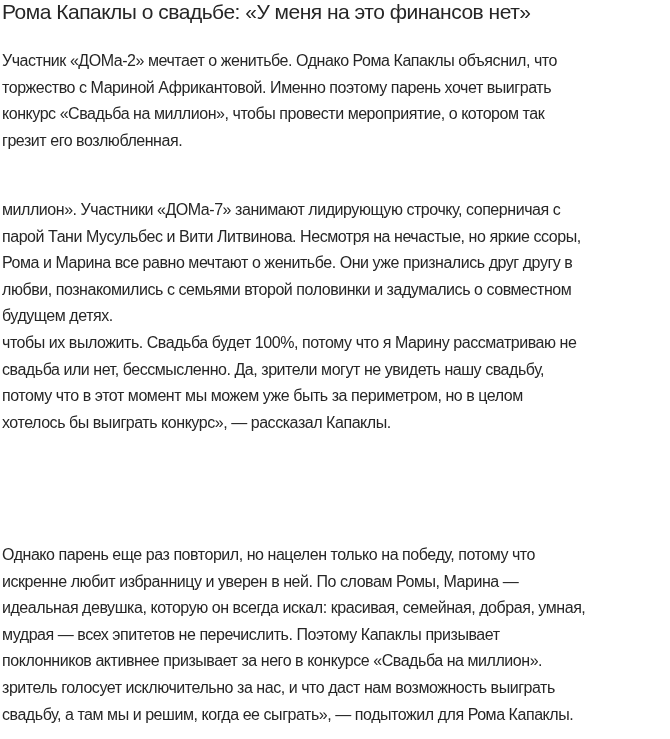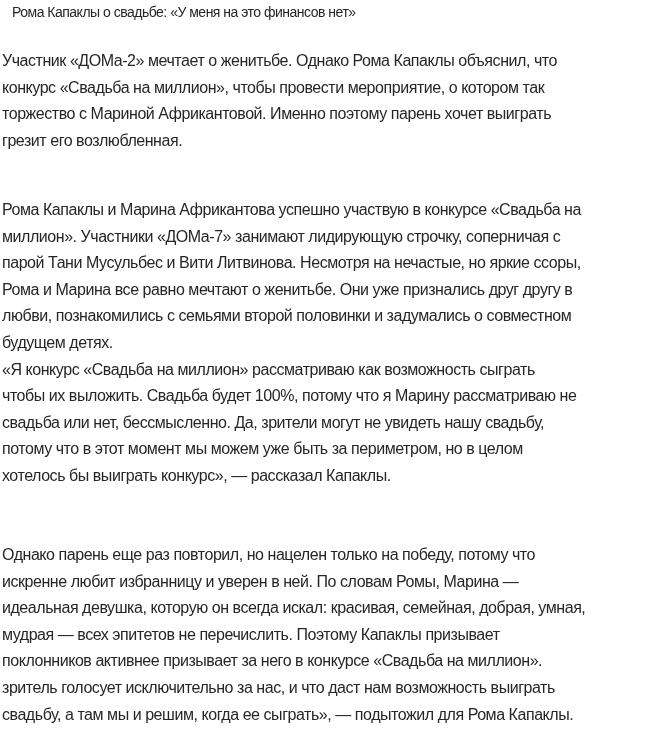--- a/index.html
+++ b/index.html
@@ -3,52 +3,50 @@
 <meta charset="utf-8">
 <style>
   html, body { margin: 0; padding: 0; background: #ffffff; }
   body {
     width: 670px; height: 739px; overflow: hidden;
     font-family: "Liberation Sans", "DejaVu Sans", sans-serif;
     color: #262626;
   }
   .article { position: relative; padding: 0 0 0 2px; }
   .title {
-    position: absolute; left: 12px; top: 0px;
-    font-size: 14px; line-height: 24px; letter-spacing: -0.5px;
+    position: absolute; left: 2px; top: 0px;
+    font-size: 21px; line-height: 24px; letter-spacing: -0.5px;
     white-space: nowrap;
   }
   .para {
     position: absolute; left: 2px; width: 668px;
     font-size: 16px; line-height: 26.6px; letter-spacing: -0.45px;
     margin: 0;
   }
   .line { display: block; white-space: nowrap; }
 </style>
 </head>
 <body>
 
 <div class="article">
   <div class="title">Рома Капаклы о свадьбе: «У меня на это финансов нет»</div>
 
   <p class="para" style="top:48px">
     <span class="line">Участник «ДОМа-2» мечтает о женитьбе. Однако Рома Капаклы объяснил, что</span>
+    <span class="line">торжество с Мариной Африкантовой. Именно поэтому парень хочет выиграть</span>
     <span class="line">конкурс «Свадьба на миллион», чтобы провести мероприятие, о котором так</span>
-    <span class="line">торжество с Мариной Африкантовой. Именно поэтому парень хочет выиграть</span>
     <span class="line">грезит его возлюбленная.</span>
   </p>
 
   <p class="para" style="top:197px">
-    <span class="line">Рома Капаклы и Марина Африкантова успешно участвую в конкурсе «Свадьба на</span>
     <span class="line">миллион». Участники «ДОМа-7» занимают лидирующую строчку, соперничая с</span>
     <span class="line">парой Тани Мусульбес и Вити Литвинова. Несмотря на нечастые, но яркие ссоры,</span>
     <span class="line">Рома и Марина все равно мечтают о женитьбе. Они уже признались друг другу в</span>
     <span class="line">любви, познакомились с семьями второй половинки и задумались о совместном</span>
     <span class="line">будущем детях.</span>
-    <span class="line">«Я конкурс «Свадьба на миллион» рассматриваю как возможность сыграть</span>
     <span class="line">чтобы их выложить. Свадьба будет 100%, потому что я Марину рассматриваю не</span>
     <span class="line">свадьба или нет, бессмысленно. Да, зрители могут не увидеть нашу свадьбу,</span>
     <span class="line">потому что в этот момент мы можем уже быть за периметром, но в целом</span>
     <span class="line">хотелось бы выиграть конкурс», — рассказал Капаклы.</span>
   </p>
 
   <p class="para" style="top:542px">
     <span class="line">Однако парень еще раз повторил, но нацелен только на победу, потому что</span>
     <span class="line">искренне любит избранницу и уверен в ней. По словам Ромы, Марина —</span>
     <span class="line">идеальная девушка, которую он всегда искал: красивая, семейная, добрая, умная,</span>

